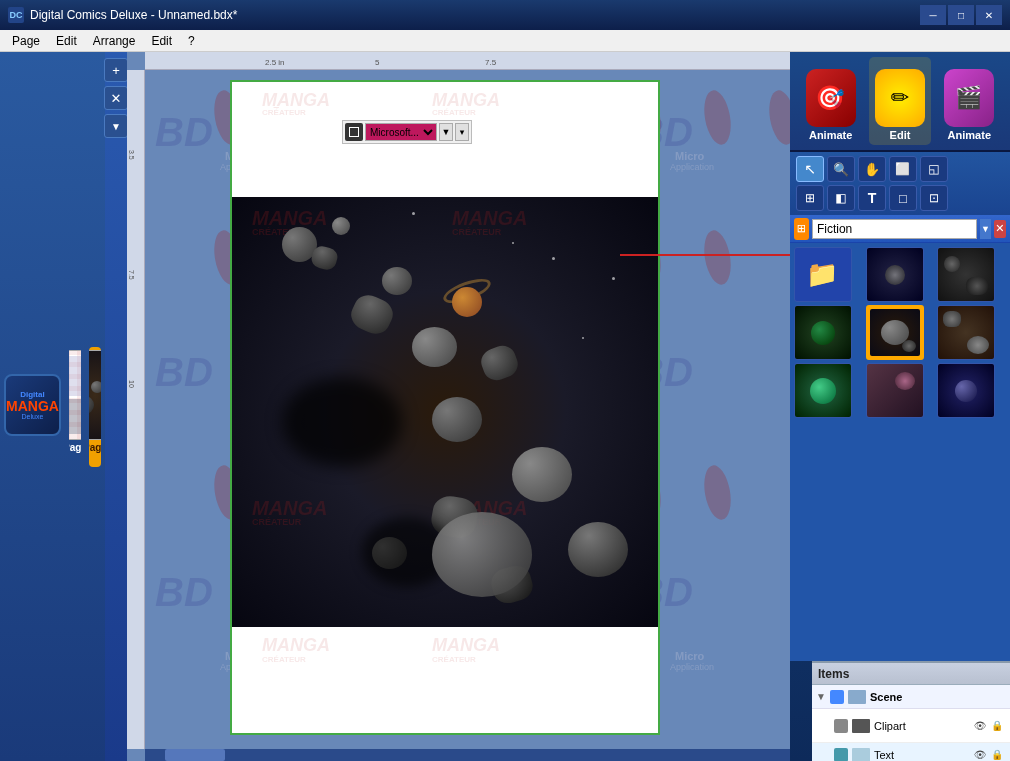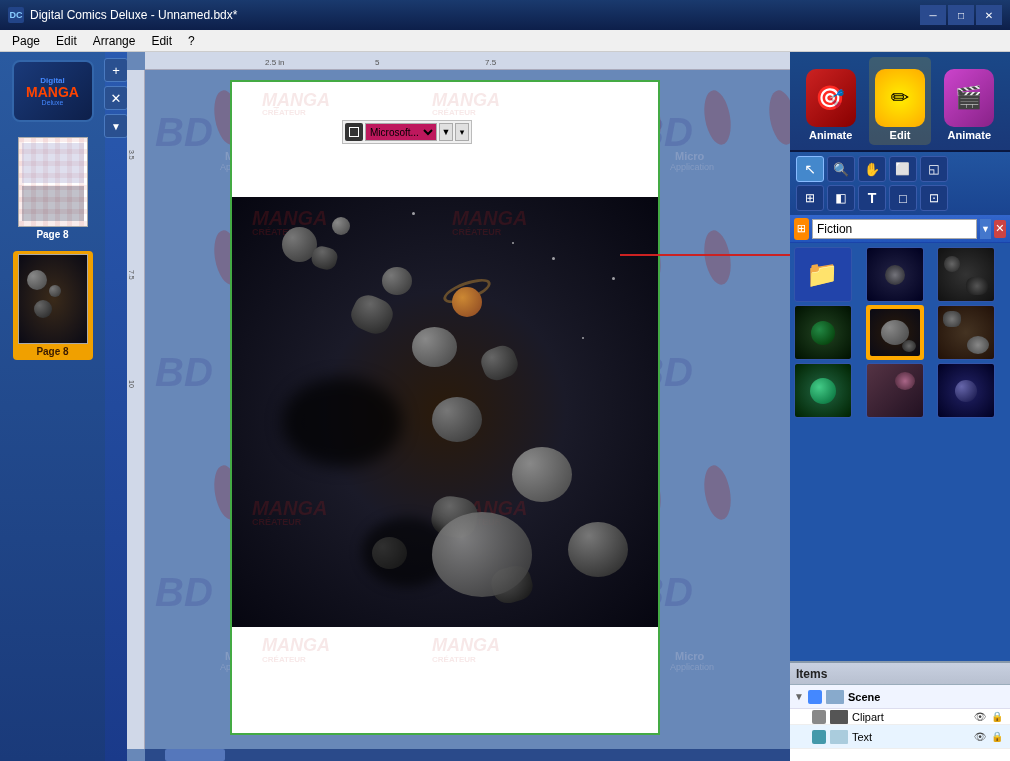--- a/index.html
+++ b/index.html
@@ -20,21 +20,21 @@
     #menubar {
       width: 100%; height: 22px; background: #f0f0f0;
       display: flex; align-items: center; padding: 0 4px;
       border-bottom: 1px solid #ccc;
     }
     .menu-item { padding: 2px 8px; font-size: 12px; cursor: pointer; color: #000; }
 
     
     #left-panel {
       width: 105px; background: linear-gradient(to bottom, #2a5aa0, #1a3a7a);
-      display: flex; flex-direction: column; align-items: center;
+      display: flex; flex-direction: row; align-items: center;
       padding: 8px 4px; gap: 8px; overflow-y: auto;
     }
     .page-thumb {
       width: 80px; border-radius: 3px; overflow: hidden; cursor: pointer;
       padding: 3px; display: flex; flex-direction: column; align-items: center;
     }
     .page-thumb.active { background: #f0a000; border-radius: 4px; }
     .page-thumb-img {
       width: 70px; height: 90px; background: #e8e8e8; border: 1px solid #aaa;
       display: flex; align-items: center; justify-content: center; overflow: hidden;
@@ -114,21 +114,21 @@
       width: 58px; height: 55px; background: #1a3a7a; border: 1px solid #3355aa;
       border-radius: 3px; cursor: pointer; overflow: hidden; display: flex;
       align-items: center; justify-content: center; position: relative;
     }
     .lib-item.selected { border: 2px solid #ffaa00; background: #ffaa00; }
     .lib-item.folder { background: #2244aa; }
 
     
     #items-panel {
       height: 120px; background: #e8eaf0; border-top: 2px solid #8899aa;
-      display: flex; flex-direction: column;
+      display: flex; flex-direction: column; margin-left: 22px;
     }
     #items-header {
       height: 22px; background: linear-gradient(to bottom, #c8d0e0, #b8c0d0);
       display: flex; align-items: center; padding: 0 6px;
       font-size: 12px; font-weight: bold; color: #222; border-bottom: 1px solid #9aacbb;
     }
     #items-tree { flex: 1; overflow-y: auto; background: white; }
     .tree-item {
       display: flex; align-items: center; height: 22px; padding-left: 6px;
       gap: 4px; cursor: pointer; border-bottom: 1px solid #eee;
@@ -455,21 +455,21 @@
       </div>
       <div id="items-tree" style="flex:1;overflow-y:auto;background:white;">
 
         <div class="tree-item level1" style="display:flex;align-items:center;height:24px;padding-left:4px;gap:4px;cursor:pointer;border-bottom:1px solid #dde;font-size:11px;font-weight:bold;background:#f0f4ff;">
           <span style="color:#666;font-size:10px;width:10px;">▼</span>
           <div style="width:14px;height:14px;border-radius:2px;background:#4488ff;flex-shrink:0;"></div>
           <div style="width:18px;height:14px;background:#88aacc;border-radius:1px;flex-shrink:0;"></div>
           <span style="flex:1;font-size:11px;">Scene</span>
         </div>
 
-        <div class="tree-item level2" style="display:flex;align-items:center;height:16px;padding-left:22px;gap:4px;cursor:pointer;border-bottom:1px solid #eee;font-size:11px;">
+        <div class="tree-item level2" style="display:flex;align-items:center;height:34px;padding-left:22px;gap:4px;cursor:pointer;border-bottom:1px solid #eee;font-size:11px;">
           <div style="width:14px;height:14px;border-radius:2px;background:#888;flex-shrink:0;"></div>
           <div style="width:18px;height:14px;background:#555;border-radius:1px;flex-shrink:0;"></div>
           <span style="flex:1;font-size:11px;">Clipart</span>
           <div style="display:flex;gap:2px;margin-right:4px;">
             <button style="width:16px;height:16px;background:none;border:none;cursor:pointer;font-size:10px;color:#444;">👁</button>
             <button style="width:16px;height:16px;background:none;border:none;cursor:pointer;font-size:10px;color:#444;">🔒</button>
           </div>
         </div>
 
         <div class="tree-item level2" style="display:flex;height:24px;padding-left:22px;gap:4px;cursor:pointer;border-bottom:1px solid #eee;font-size:11px;background:#e8f4ff;">

